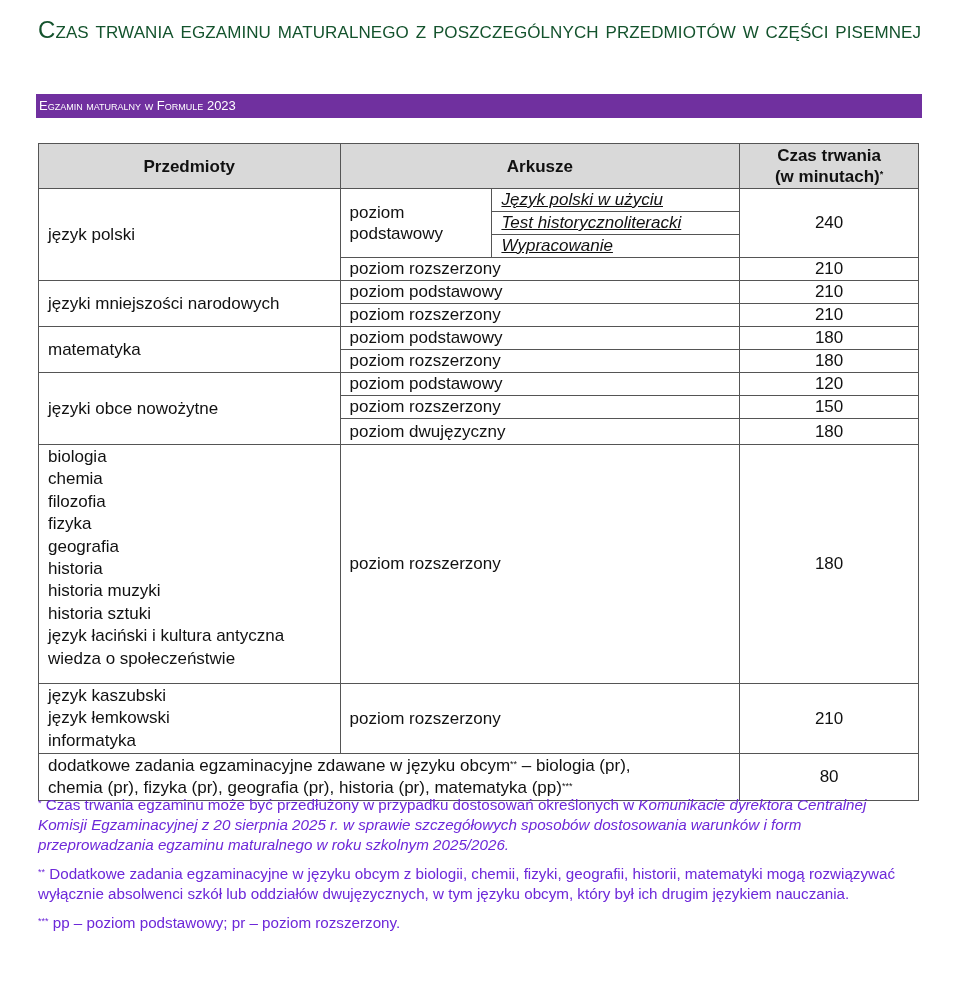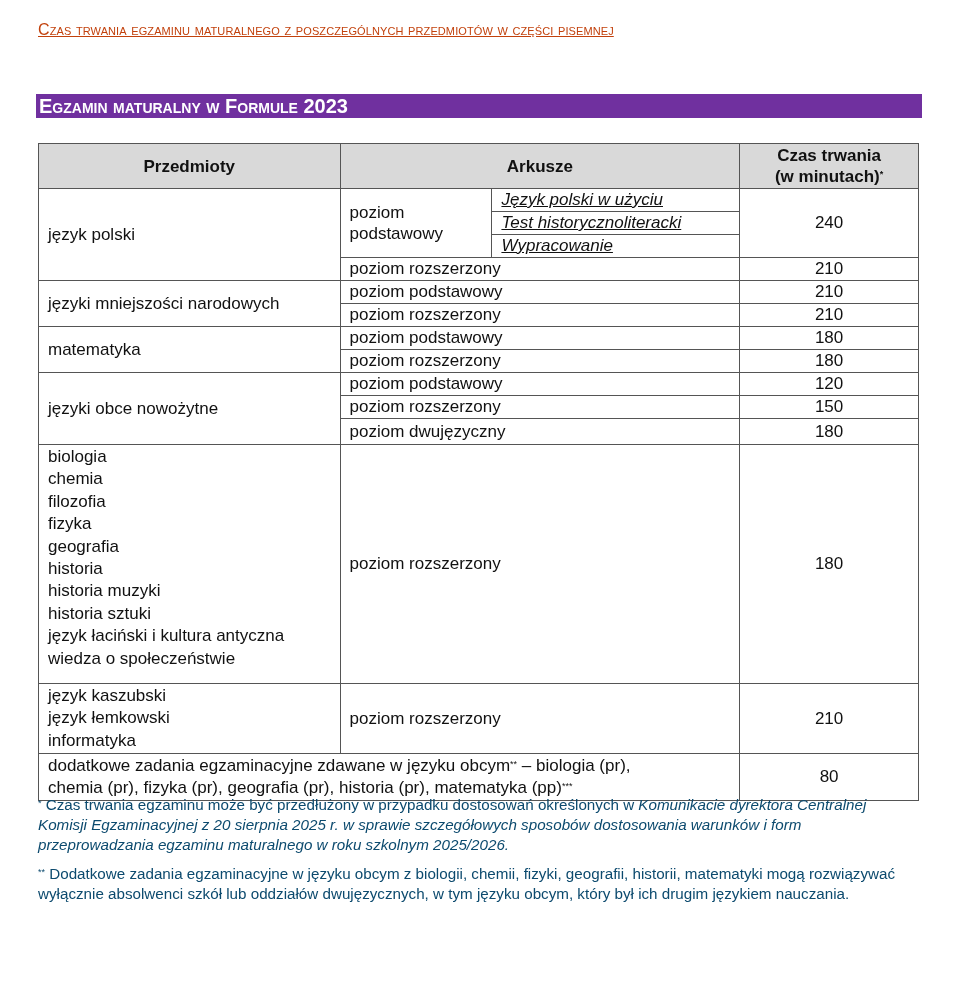--- a/index.html
+++ b/index.html
@@ -1,27 +1,27 @@
 <!DOCTYPE html>
 <html><head>
 <meta charset="utf-8">
 <style>
   html, body { margin:0; padding:0; background:#ffffff; }
   body { width:955px; height:998px; position:relative; font-family:"Liberation Sans", sans-serif; color:#111; overflow:hidden; }
-  .title { position:absolute; left:38px; top:16px; width:890px; font-size:16px; line-height:28px; font-variant:small-caps; letter-spacing:0.1px; color:#c2410c;text-decoration:underline; }
-  .band { position:absolute; left:36px; top:94px; width:886px; height:24px; background:#70309f; color:#fff; font-weight:bold; font-size:20px; line-height:24px; padding-left:3px; box-sizing:border-box; font-variant:small-caps; }
+  .title { position:absolute; left:38px; top:16px; width:890px; font-size:24px; line-height:28px; font-variant:small-caps; letter-spacing:0.1px; color:#14532d; }
+  .band { position:absolute; left:36px; top:94px; width:886px; height:24px; background:#70309f; color:#fff; font-weight:normal; font-size:13px; line-height:24px; padding-left:3px; box-sizing:border-box; font-variant:small-caps; }
   table.main { position:absolute; left:38px; top:143px; width:881px; border-collapse:collapse; font-size:17px; }
   table.main td, table.main th { border:1.5px solid #555; padding:0 9px; line-height:22px; vertical-align:middle; }
   table.main th { background:#d9d9d9; font-weight:bold; text-align:center; height:44px; font-size:17px; line-height:21px; }
   td.num { text-align:center; }
   td.it { font-style:italic; padding-left:10px;text-decoration:underline; }
   td.lvl { padding-left:10px; }
   .listcell div { line-height:22.4px; }
   sup { font-size:9px; vertical-align:top; position:relative; top:-2px; }
-  .notes { position:absolute; left:38px; top:795px; width:880px; font-size:15.2px; line-height:20px; color:#0c4a6e; }
+  .notes { position:absolute; left:38px; top:795px; width:880px; font-size:15.2px; line-height:20px; color:#6d28d9; }
   .notes p { margin:0 0 9px 0; }
   .notes i { font-style:italic; }
 </style>
 </head>
 <body>
 
 <div class="title">Czas trwania egzaminu maturalnego z poszczególnych przedmiotów w części pisemnej</div>
 <div class="band">Egzamin maturalny w Formule 2023</div>
 
 <table class="main">
@@ -122,13 +122,14 @@
       <span>chemia (pr), fizyka (pr), geografia (pr), historia (pr), matematyka (pp)</span><sup>***</sup>
     </td>
     <td class="num">80</td>
   </tr>
 </tbody>
   </table>
 
 <div class="notes">
   <p><sup>*</sup><span> Czas trwania egzaminu może być przedłużony w przypadku dostosowań określonych w </span><i>Komunikacie dyrektora Centralnej Komisji Egzaminacyjnej z 20 sierpnia 2025 r. w sprawie szczegółowych sposobów dostosowania warunków i form przeprowadzania egzaminu maturalnego w roku szkolnym 2025/2026.</i></p>
   <p><sup>**</sup><span> Dodatkowe zadania egzaminacyjne w języku obcym z biologii, chemii, fizyki, geografii, historii, matematyki mogą rozwiązywać wyłącznie absolwenci szkół lub oddziałów dwujęzycznych, w tym języku obcym, który był ich drugim językiem nauczania.</span></p>
+  <p><sup>***</sup><span> pp – poziom podstawowy; pr – poziom rozszerzony.</span></p>
 </div>
 
 </body></html>

